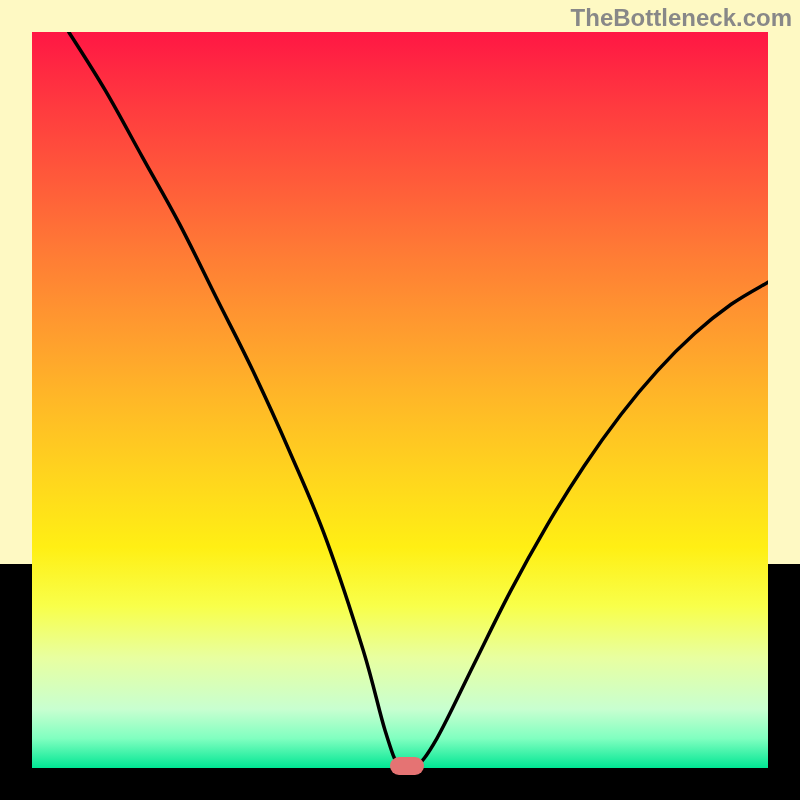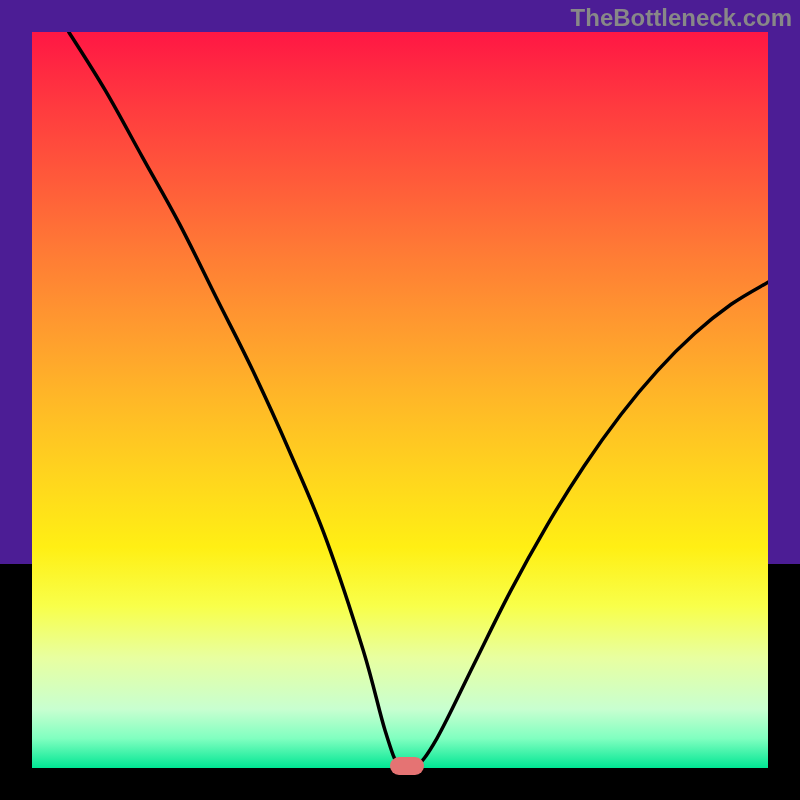--- a/index.html
+++ b/index.html
@@ -8,21 +8,21 @@
     width: 800px;
     height: 800px;
     background: #000;
     font-family: Arial, sans-serif;
     overflow: hidden;
   }
   .chart-container {
     position: relative;
     width: 800px;
     height: 564px;
-    background: #4c1d95;
+    background: #fef9c3;
   }
   .plot-area {
     position: absolute;
     left: 32px;
     top: 32px;
     width: 736px;
     height: 736px;
     background: linear-gradient(to bottom,
       #ff1744 0%,
       #ff3a3f 10%,

